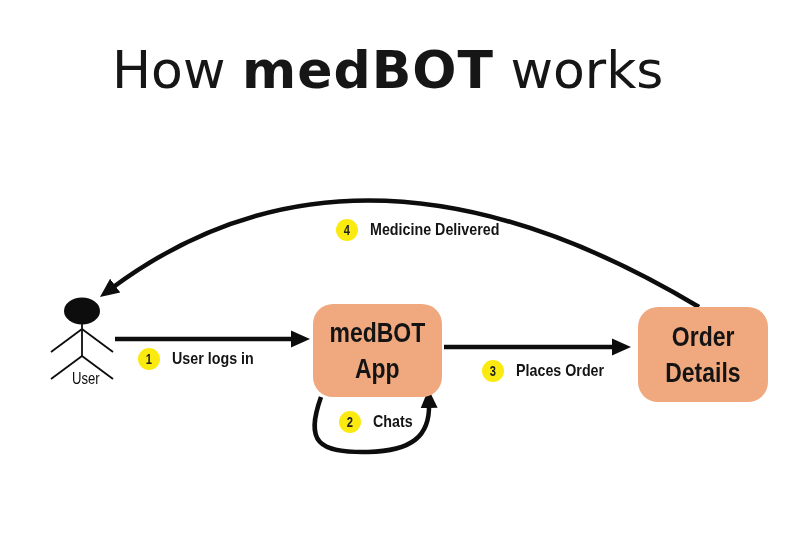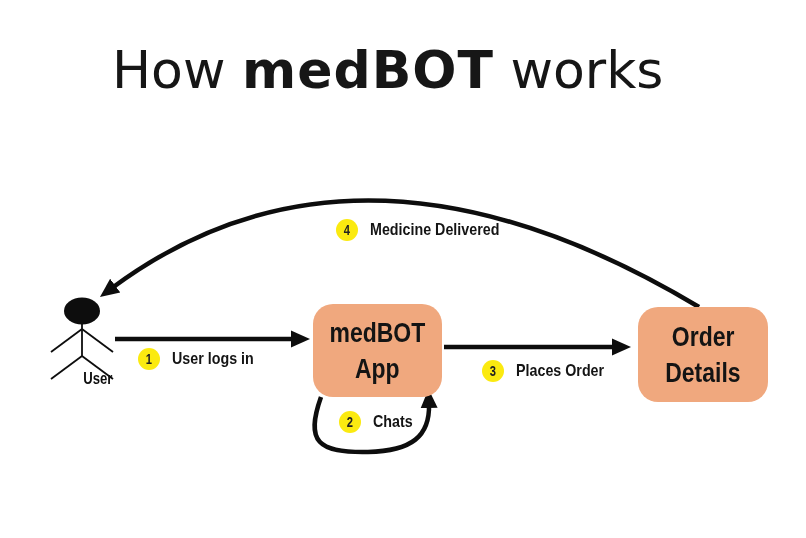--- a/index.html
+++ b/index.html
@@ -94,22 +94,22 @@
   #step-1 { left: 138px; top: 348px; }
   #step-2 { left: 339px; top: 411px; }
   #step-3 { left: 482px; top: 360px; }
   #step-4 { left: 336px; top: 219px; }
   
   .actor-label {
     position: absolute;
     left: 56px;
     top: 370px;
     width: 60px;
-    text-align: right;
-    font-weight: 700;
+    text-align: center;
+    font-weight: 400;
     font-size: 16px;
   }
   .actor-label span { display: inline-block; transform: scaleX(0.82); }
 </style>
 </head>
 <body>
 
 <div id="canvas">
 
   <div class="title">

